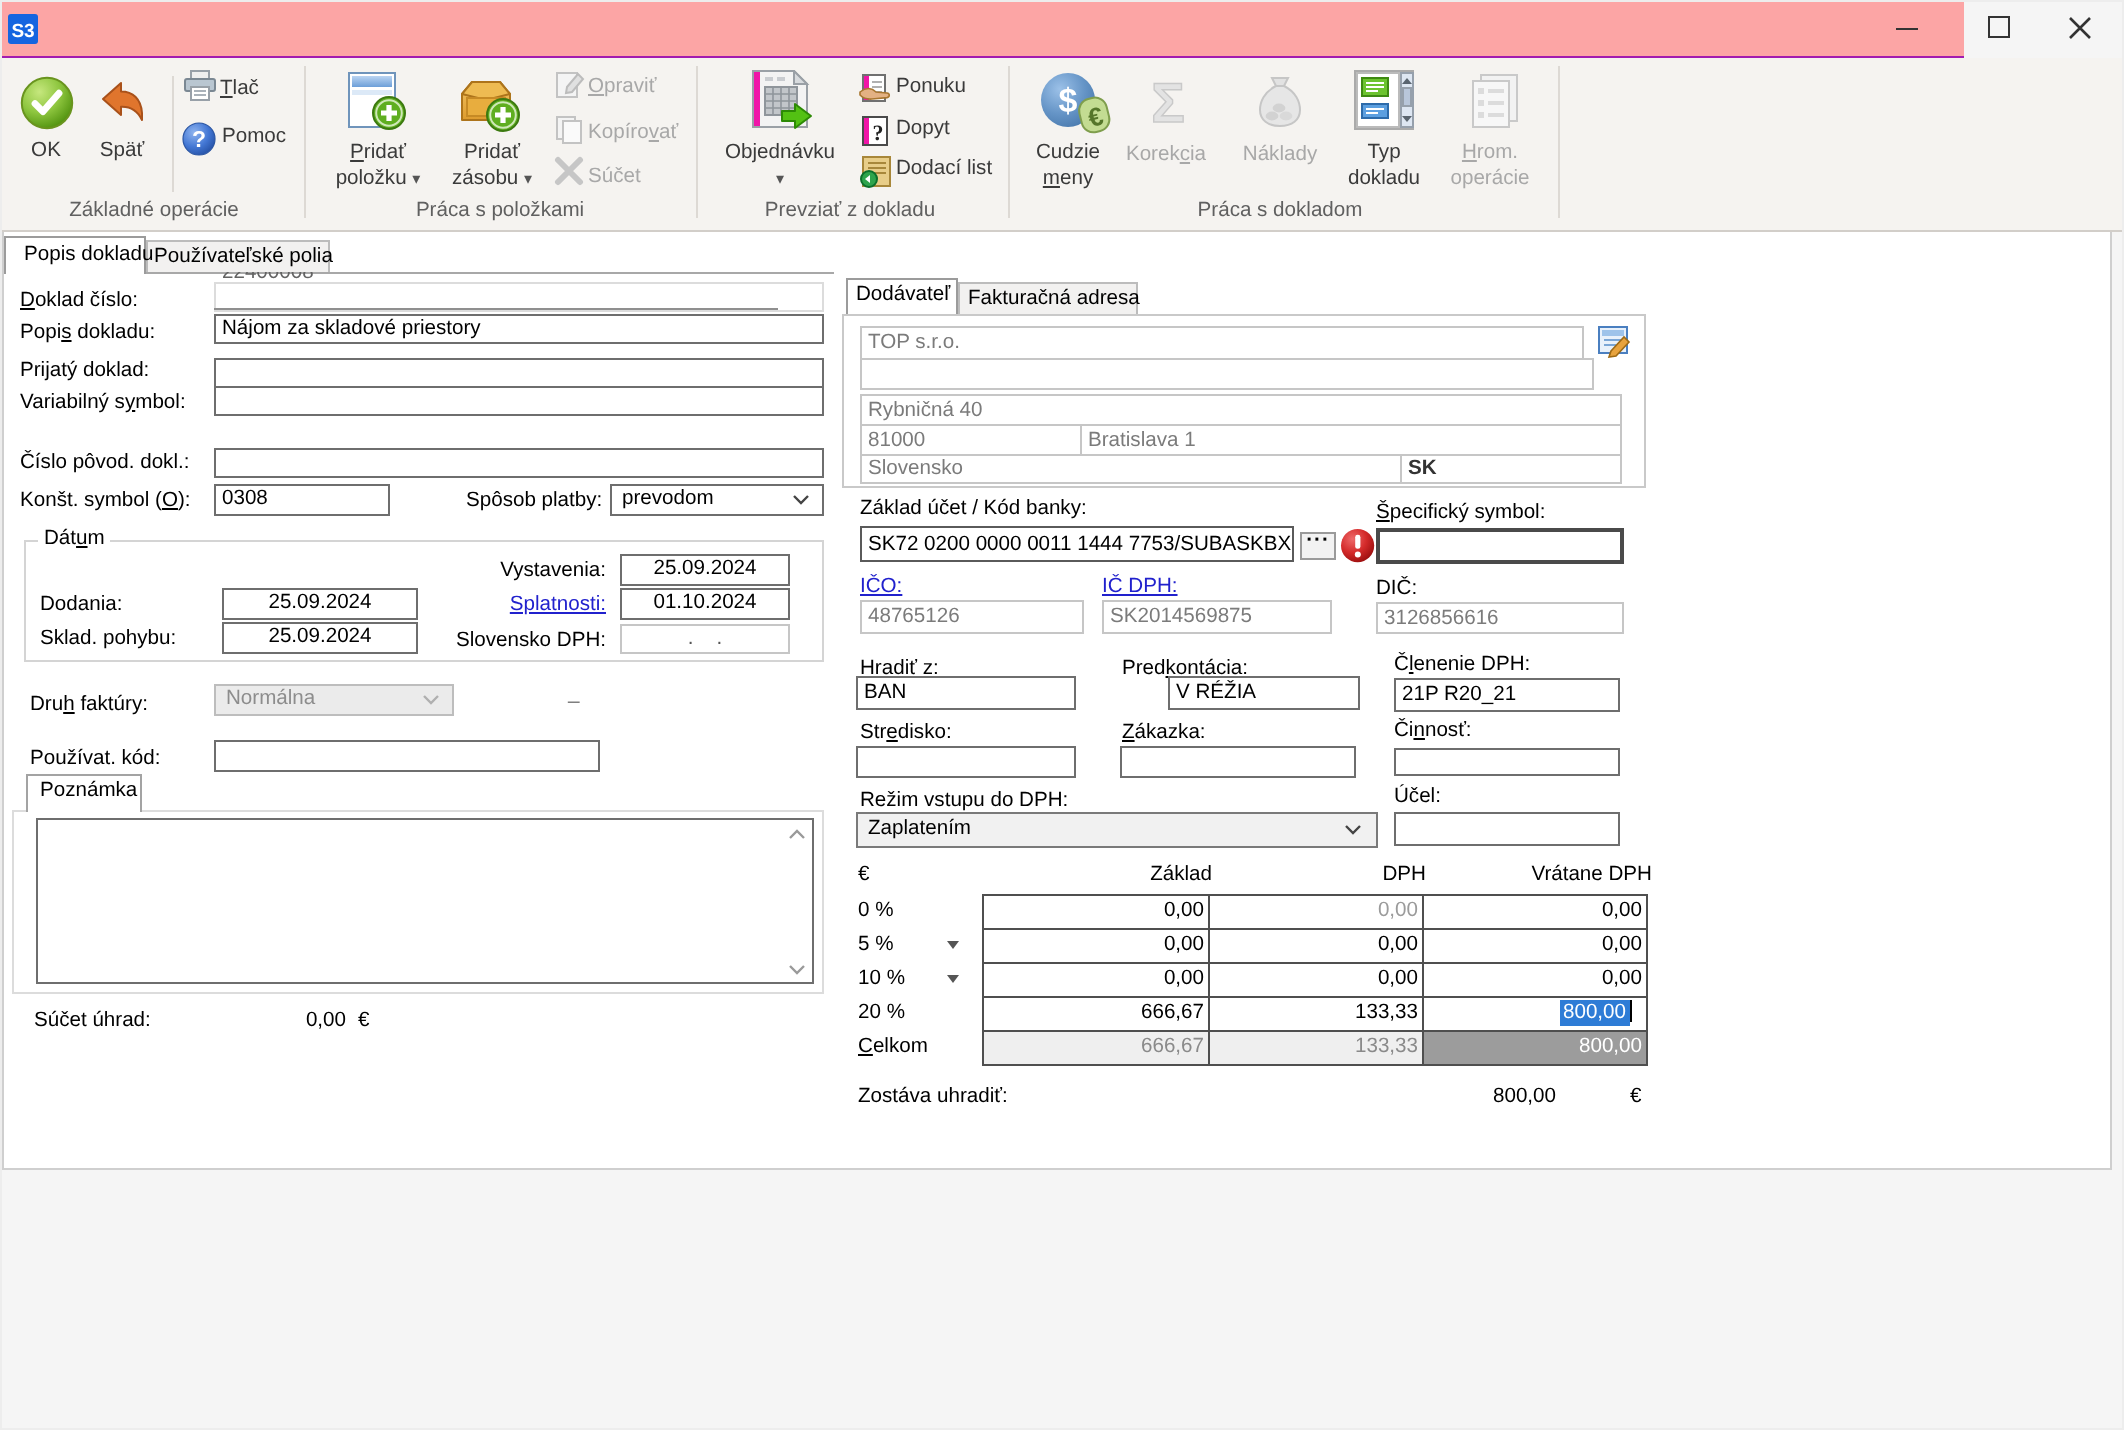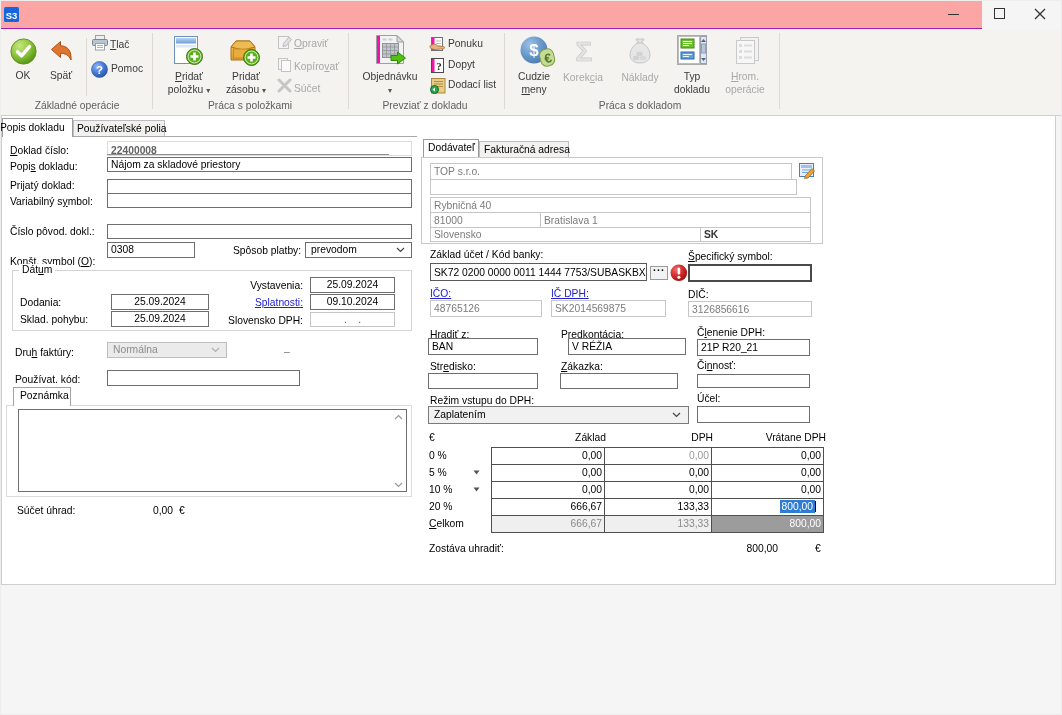--- a/index.html
+++ b/index.html
@@ -213,50 +213,50 @@
 <div class="glabel" style="left:77px;top:71px">Základné operácie</div>
 <div class="glabel" style="left:250px;top:71px">Práca s položkami</div>
 <div class="glabel" style="left:425px;top:71px">Prevziať z dokladu</div>
 <div class="glabel" style="left:640px;top:71px">Práca s dokladom</div>
 </div>
 <div id="panel"></div>
 <div class="a" style="left:2px;top:136px;width:415px;height:1px;background:#a8a8a8"></div>
 <div class="a" style="left:73px;top:120px;width:92px;height:16px;background:#f2f1f0;border:1px solid #bcbcbc;border-bottom:none;z-index:1"></div>
 <div class="lbl" style="left:77px;top:123px;z-index:2">Používateľské polia</div>
 <div class="a" style="left:2px;top:118px;width:71px;height:19px;background:#fff;border:1px solid #9b9b9b;border-bottom:none;z-index:2"></div>
-<div class="lbl" style="left:0;top:122px;z-index:3">Popis dokladu</div>
+<div class="lbl" style="left:12px;top:122px;z-index:3">Popis dokladu</div>
 
 <div class="lbl" style="left:10px;top:145px"><u>D</u>oklad číslo:</div>
 <div class="a" style="left:107px;top:141px;width:305px;height:15px;border:1px solid #dcdcdc"></div>
 <div class="a" style="left:107px;top:154px;width:282px;height:1px;background:#8f8f8f"></div>
-<div class="lbl" style="left:111px;top:145px;font-weight:bold;color:#636363">22400008</div>
+<div class="lbl" style="left:111px;top:131px;font-weight:normal;color:#636363">22400008</div>
 <div class="lbl" style="left:10px;top:161px">Popi<u>s</u> dokladu:</div>
 <div class="box" style="left:107px;top:157px;width:305px;height:15px">Nájom za skladové priestory</div>
 <div class="lbl" style="left:10px;top:180px">Prijatý doklad:</div>
 <div class="box" style="left:107px;top:179px;width:305px;height:15px"></div>
 <div class="lbl" style="left:10px;top:196px">Variabilný s<u>y</u>mbol:</div>
 <div class="box" style="left:107px;top:193px;width:305px;height:15px"></div>
 <div class="lbl" style="left:10px;top:226px">Číslo pôvod. dokl.:</div>
 <div class="box" style="left:107px;top:224px;width:305px;height:15px"></div>
-<div class="lbl" style="left:10px;top:256px">Konšt. symbol (<u>O</u>):</div>
+<div class="lbl" style="left:10px;top:245px">Konšt. symbol (<u>O</u>):</div>
 <div class="box" style="left:107px;top:242px;width:88px;height:16px">0308</div>
 <div class="lbl" style="left:233px;top:245px">Spôsob platby:</div>
 <div class="box" style="left:305px;top:242px;width:107px;height:16px;padding-left:5px">prevodom</div>
 <svg class="a" style="left:396px;top:247px" width="9" height="6">
     <path d="M1 1 L4.5 4.5 L8 1" stroke="#444" stroke-width="1.2" fill="none"></path>
   </svg>
 
 <div class="a" style="left:12px;top:270px;width:400px;height:61px;border:1px solid #d4d4d4"></div>
 <div class="lbl" style="left:19px;top:264px;background:#fff;padding:0 3px">Dát<u>u</u>m</div>
 <div class="rl" style="left:225px;top:280px;width:78px">Vystavenia:</div>
 <div class="box cc" style="left:310px;top:277px;width:85px;height:16px">25.09.2024</div>
 <div class="lbl" style="left:20px;top:297px">Dodania:</div>
 <div class="box cc" style="left:111px;top:294px;width:98px;height:16px">25.09.2024</div>
 <div class="rl" style="left:225px;top:297px;width:78px"><span class="link">Splatnosti:</span></div>
-<div class="box cc" style="left:310px;top:294px;width:85px;height:16px">09.10.2024</div>
+<div class="box cc" style="left:310px;top:294px;width:85px;height:16px">01.10.2024</div>
 <div class="lbl" style="left:20px;top:314px">Sklad. pohybu:</div>
 <div class="box cc" style="left:111px;top:311px;width:98px;height:16px">25.09.2024</div>
 <div class="rl" style="left:225px;top:315px;width:78px">Slovensko DPH:</div>
 <div class="lbox cc" style="left:310px;top:312px;width:85px;height:15px;color:#555">.&nbsp;&nbsp;&nbsp;&nbsp;.</div>
 
 <div class="lbl" style="left:15px;top:347px">Dru<u>h</u> faktúry:</div>
 <div class="a" style="left:107px;top:342px;width:120px;height:16px;background:#ebebeb;border:1px solid #bdbdbd;color:#8d8d8d;line-height:14px;padding-left:5px">Normálna</div>
 <svg class="a" style="left:211px;top:347px" width="9" height="6">
     <path d="M1 1 L4.5 4.5 L8 1" stroke="#b0b0b0" stroke-width="1.2" fill="none"></path>
   </svg>
@@ -315,21 +315,21 @@
 <div class="lbl link" style="left:430px;top:288px">IČO:</div>
 <div class="lbl link" style="left:551px;top:288px">IČ DPH:</div>
 <div class="lbl" style="left:688px;top:289px">DIČ:</div>
 <div class="lbox" style="left:430px;top:300px;width:112px;height:17px;line-height:14px">48765126</div>
 <div class="lbox" style="left:551px;top:300px;width:115px;height:17px;line-height:14px">SK2014569875</div>
 <div class="lbox" style="left:688px;top:301px;width:124px;height:16px;line-height:13px">3126856616</div>
 <div class="lbl" style="left:430px;top:329px">Hradi<u>ť</u> z:</div>
 <div class="lbl" style="left:561px;top:329px">Pred<u>k</u>ontácia:</div>
 <div class="lbl" style="left:697px;top:327px">Č<u>l</u>enenie DPH:</div>
 <div class="box" style="left:428px;top:338px;width:110px;height:17px;line-height:14px">BAN</div>
-<div class="box" style="left:568px;top:338px;width:118px;height:17px;line-height:14px">V RÉŽIA</div>
+<div class="box" style="left:584px;top:338px;width:96px;height:17px;line-height:14px">V RÉŽIA</div>
 <div class="box" style="left:697px;top:339px;width:113px;height:17px;line-height:14px">21P R20_21</div>
 <div class="lbl" style="left:430px;top:361px">Str<u>e</u>disko:</div>
 <div class="lbl" style="left:561px;top:361px"><u>Z</u>ákazka:</div>
 <div class="lbl" style="left:697px;top:360px">Či<u>n</u>nosť:</div>
 <div class="box" style="left:428px;top:373px;width:110px;height:16px"></div>
 <div class="box" style="left:560px;top:373px;width:118px;height:16px"></div>
 <div class="box" style="left:697px;top:374px;width:113px;height:14px"></div>
 <div class="lbl" style="left:430px;top:395px">Režim vstupu do DPH:</div>
 <div class="a" style="left:428px;top:406px;width:261px;height:18px;background:#f1f1f1;border:1px solid #7a7a7a;line-height:16px;padding-left:5px">Zaplatením</div>
 <svg class="a" style="left:672px;top:412px" width="9" height="6">

